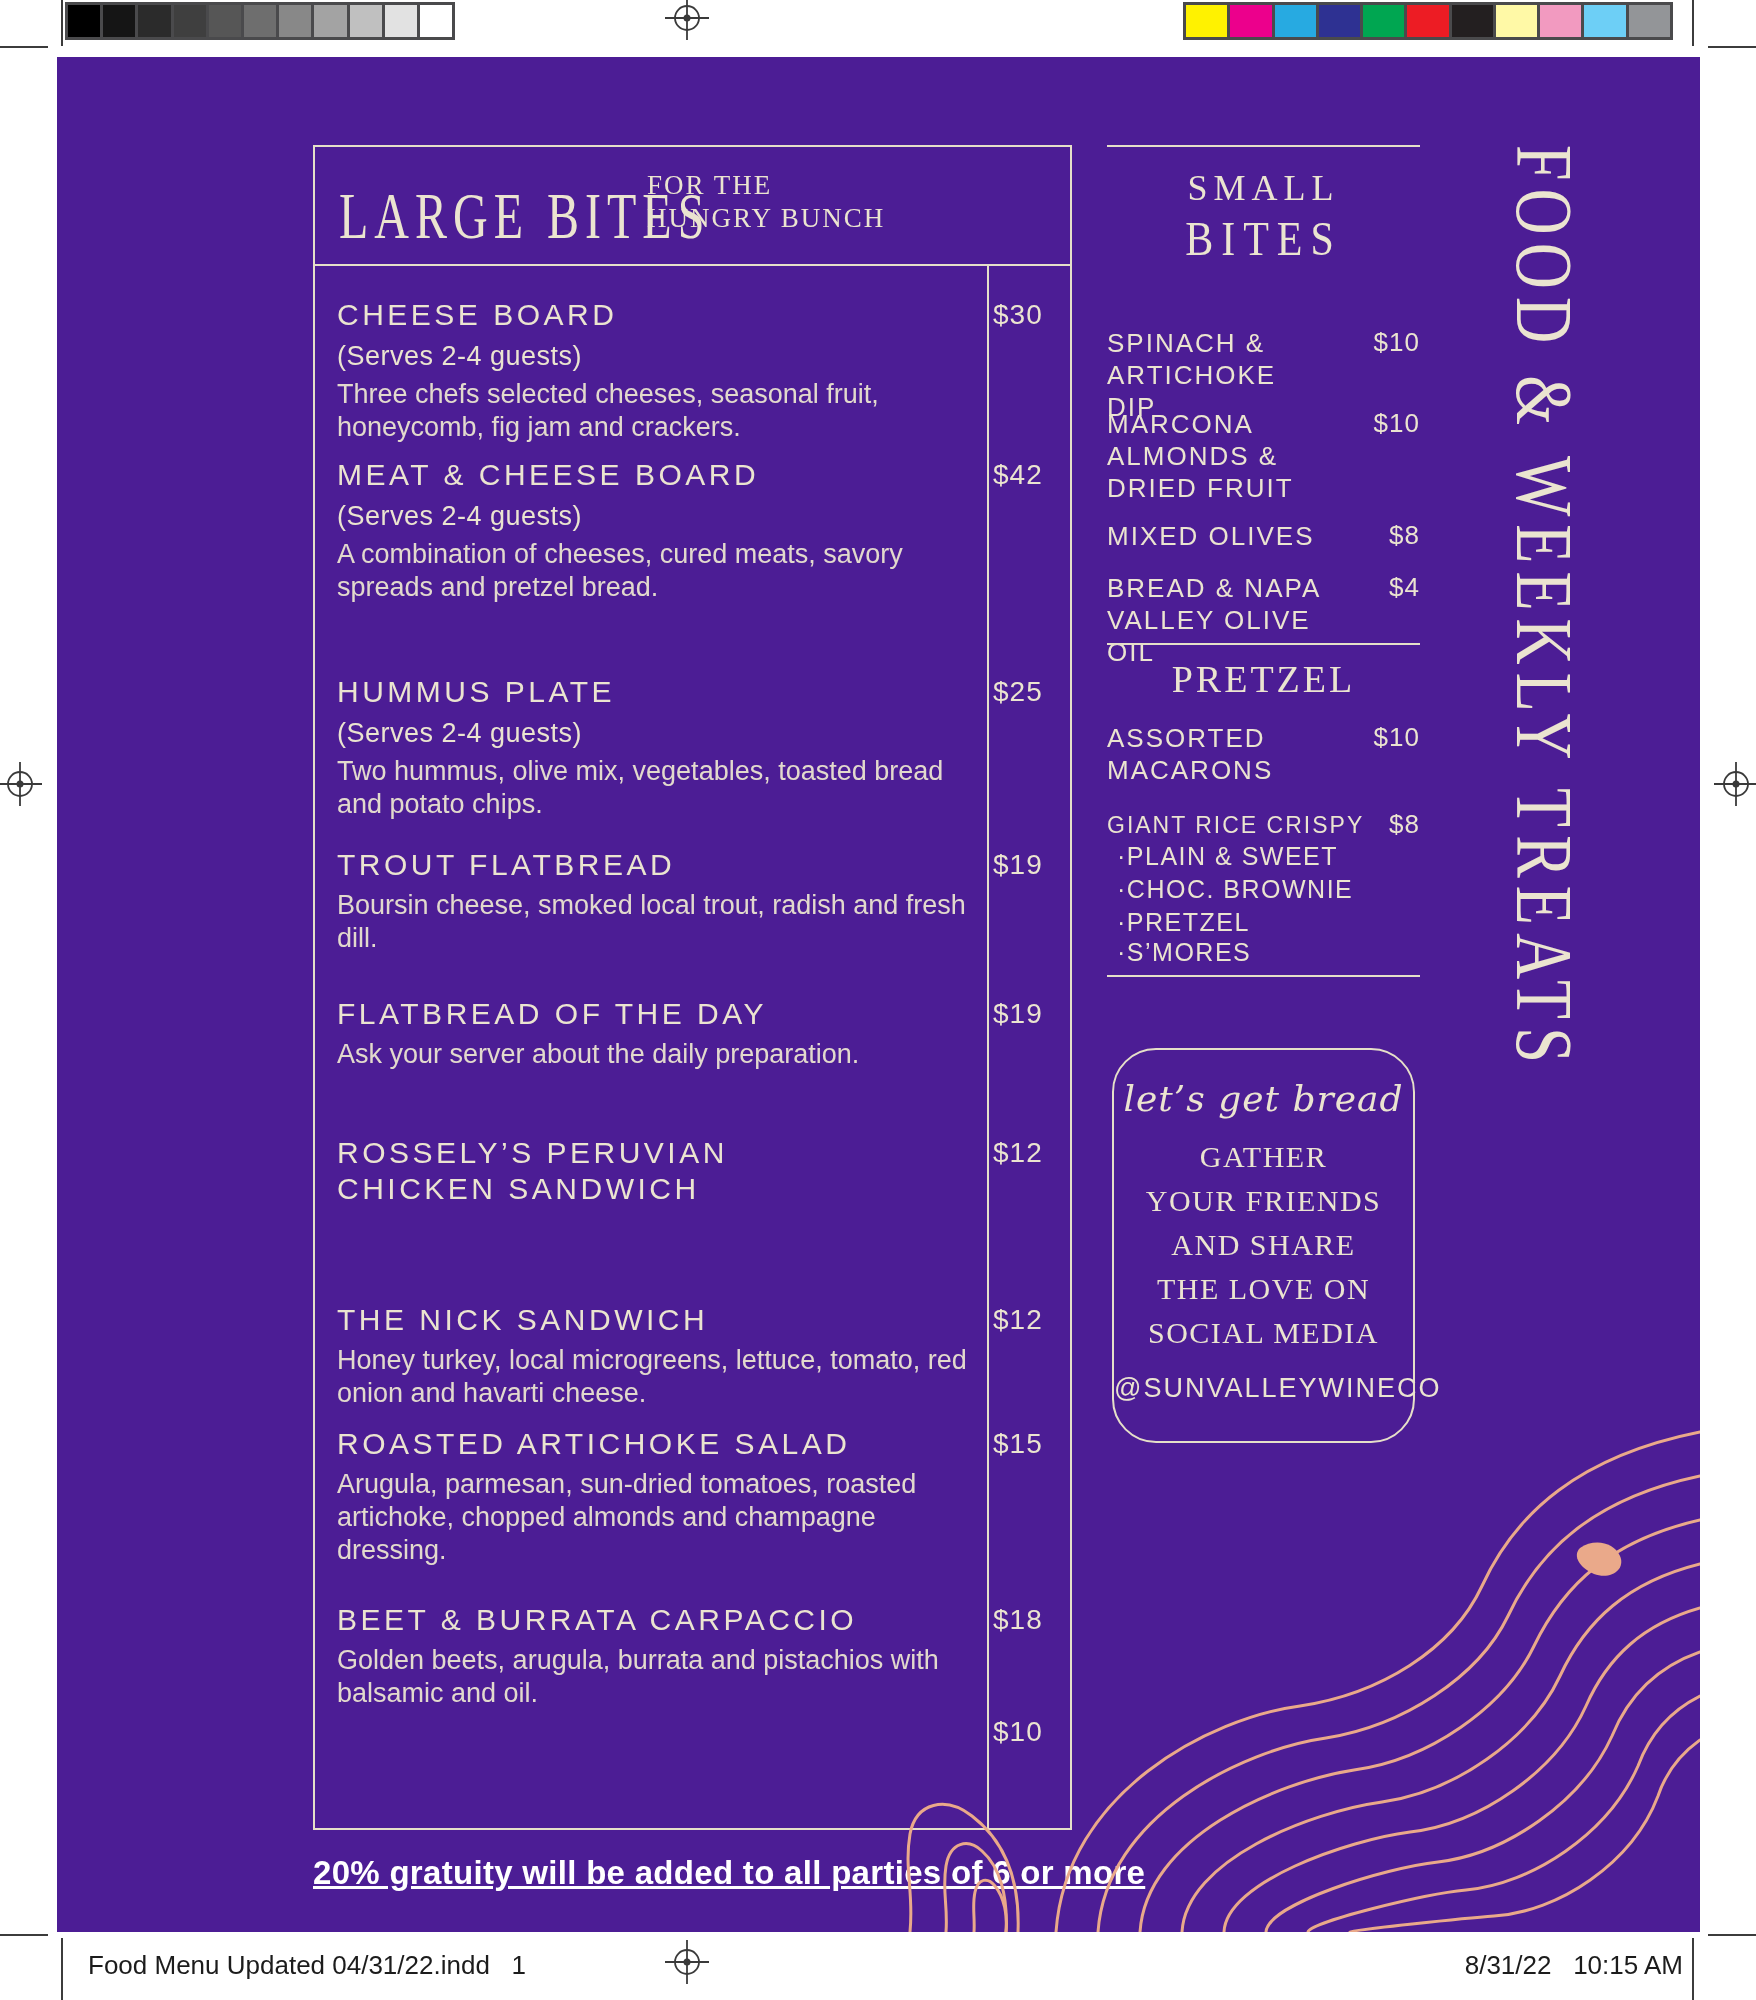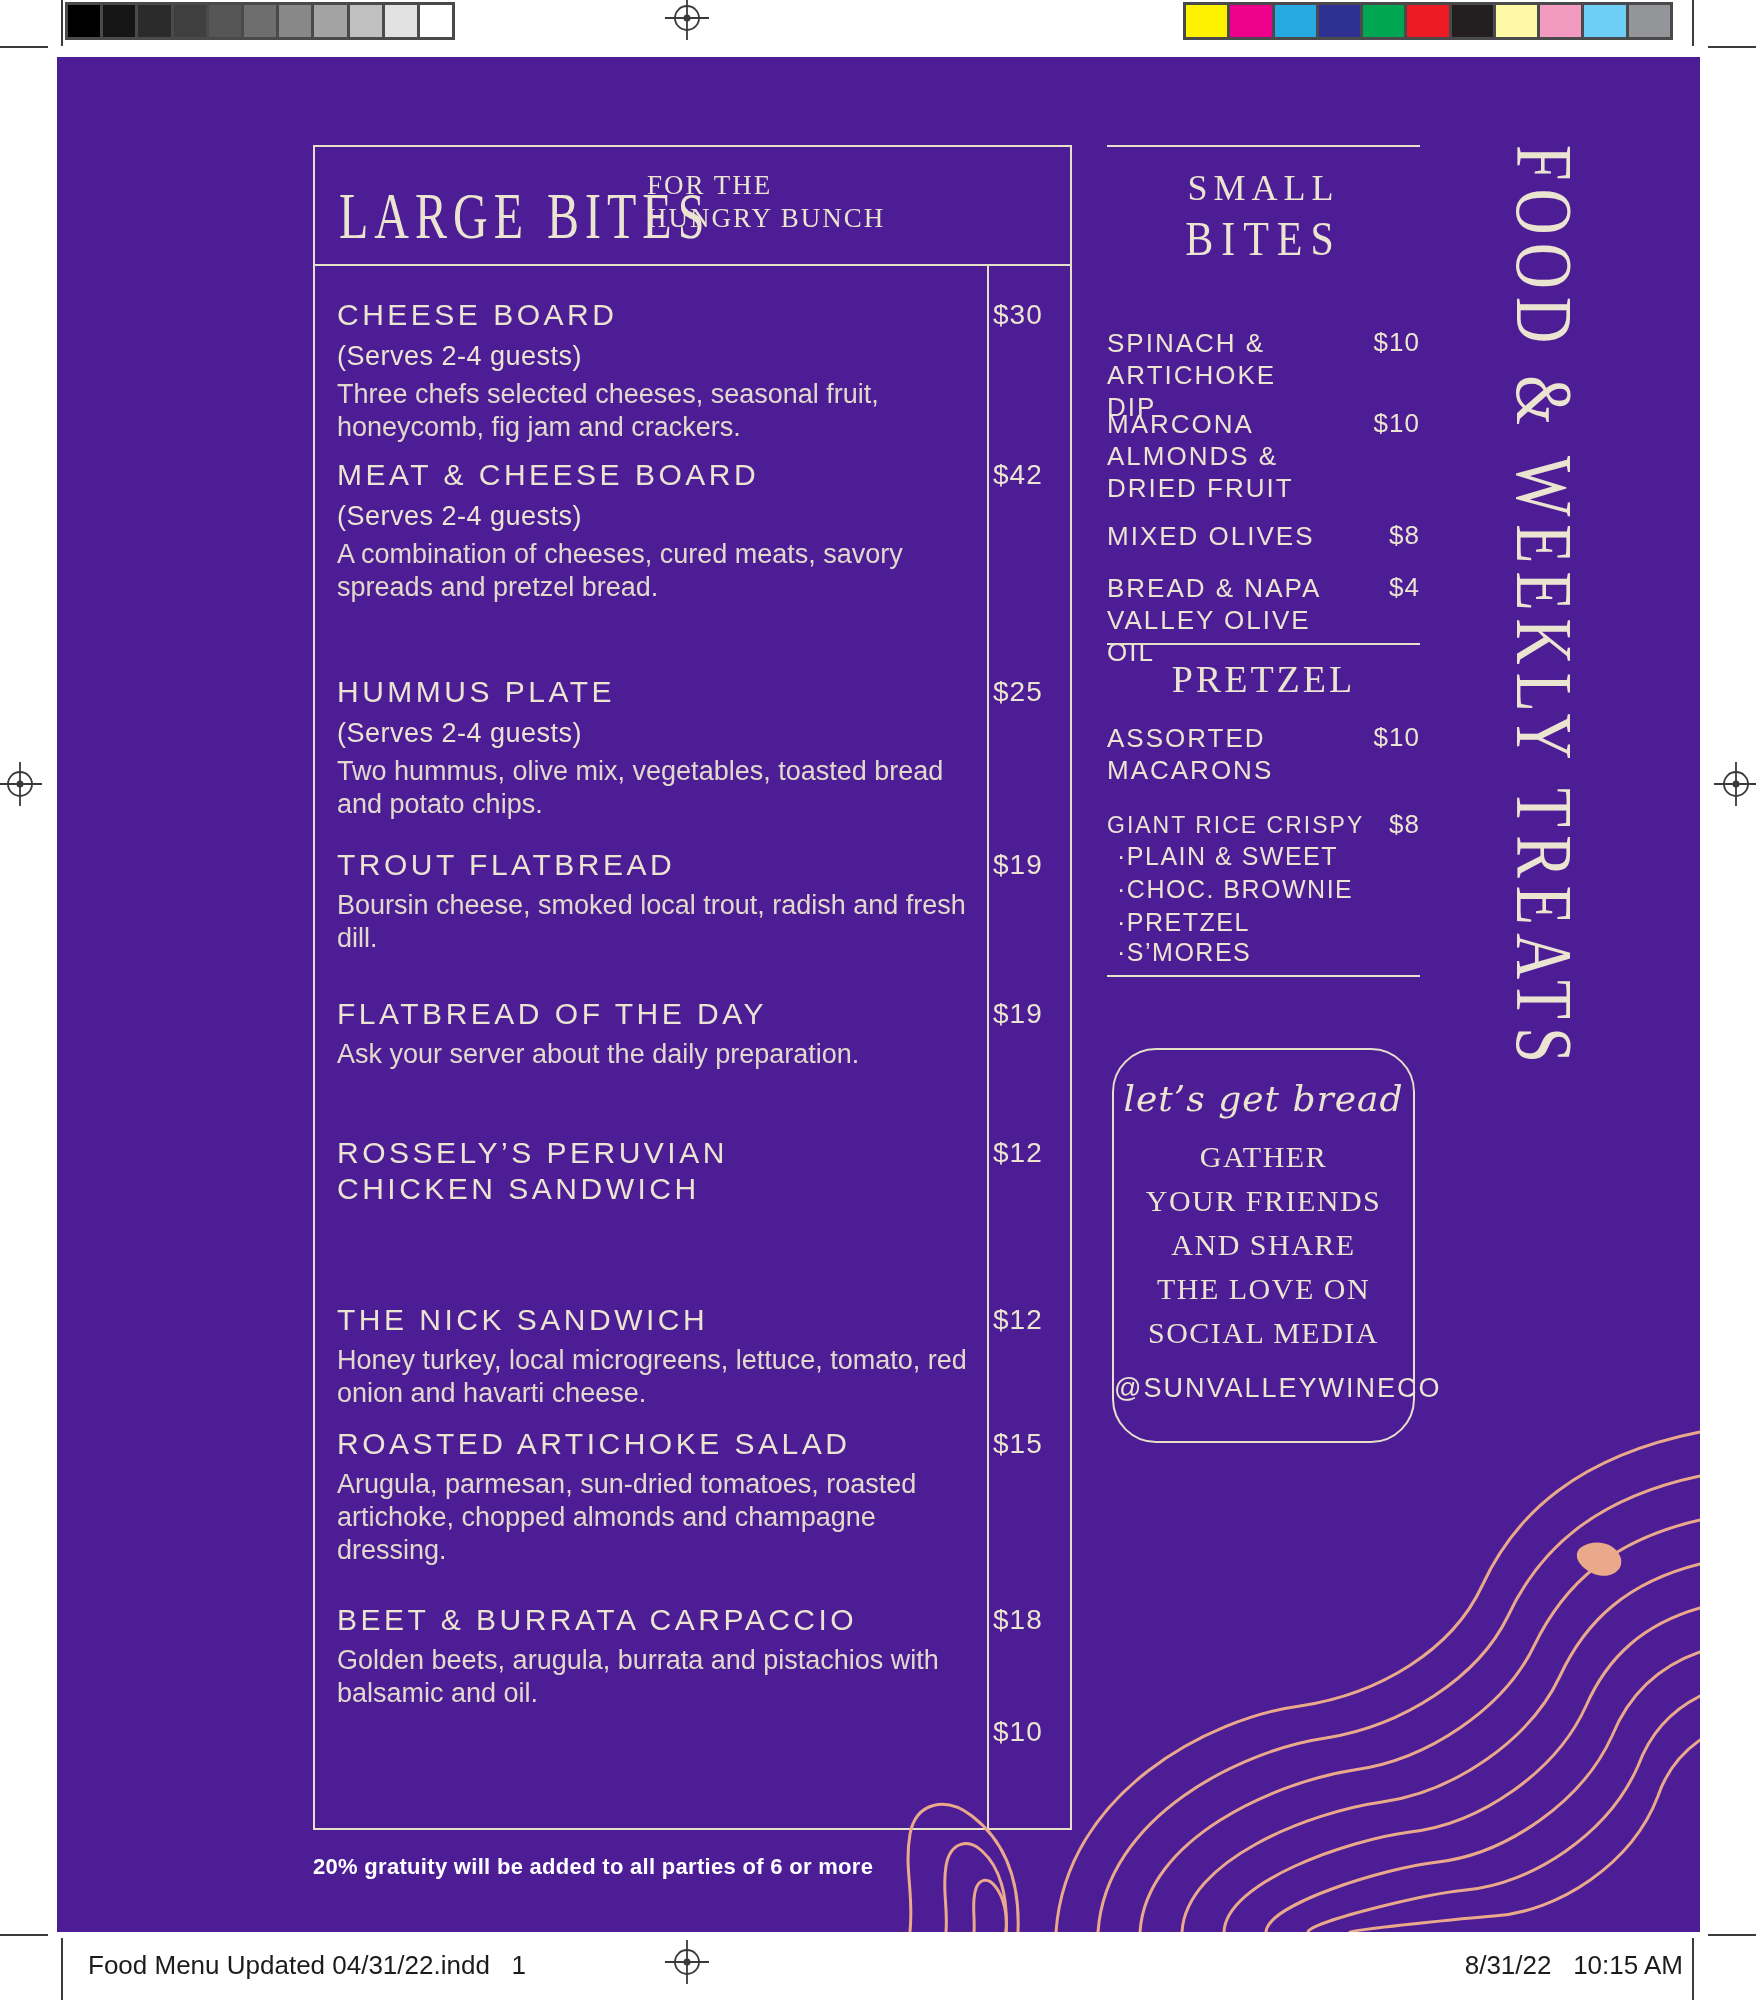--- a/index.html
+++ b/index.html
@@ -28,21 +28,21 @@
   .lb-title{position:absolute;left:24px;top:30px;font-family:"Liberation Serif",serif;font-size:48px;font-weight:400;
             letter-spacing:6px;transform:scaleY(1.38);transform-origin:left top;white-space:nowrap;}
   .lb-tagline{position:absolute;left:332px;top:22px;font-family:"Liberation Serif",serif;font-size:27px;
               letter-spacing:2px;line-height:33px;}
   .lb-item{position:absolute;left:22px;right:0;}
   .item-main{width:638px;}
   .item-name{font-size:30px;letter-spacing:3.5px;line-height:36px;}
   .item-serves{font-size:27px;letter-spacing:.5px;margin-top:8px;}
   .item-desc{font-size:27px;line-height:33px;margin-top:6px;opacity:.95;}
   .item-price{position:absolute;top:2px;left:656px;width:81px;text-align:left;font-size:28px;letter-spacing:1px;}
-  .gratuity{position:absolute;left:256px;top:1797px;font-size:22px;font-weight:700;color:#ffffff;letter-spacing:.3px;white-space:pre;}
+  .gratuity{position:absolute;left:256px;top:1797px;font-size:33px;font-weight:700;color:#ffffff;letter-spacing:.3px;white-space:pre;text-decoration:underline;}
 
   
   .rcol{position:absolute;left:1050px;top:88px;width:313px;height:1320px;}
   .rcol .rule{left:0;right:0;}
   .sb-title{position:absolute;left:0;right:0;text-align:center;font-family:Liberation Serif, serif;}
   .sb-title .l1{font-size:36px;letter-spacing:6px;}
   .sb-title .l2{font-size:42px;letter-spacing:8px;transform:scaleY(1.15);transform-origin:center top;margin-top:2px;}
   .sb-row{position:absolute;left:0;right:0;display:flex;justify-content:space-between;align-items:flex-start;}
   .sb-name{font-size:26px;letter-spacing:2px;line-height:32px;}
   .sb-price{font-size:26px;letter-spacing:1px;white-space:nowrap;}

